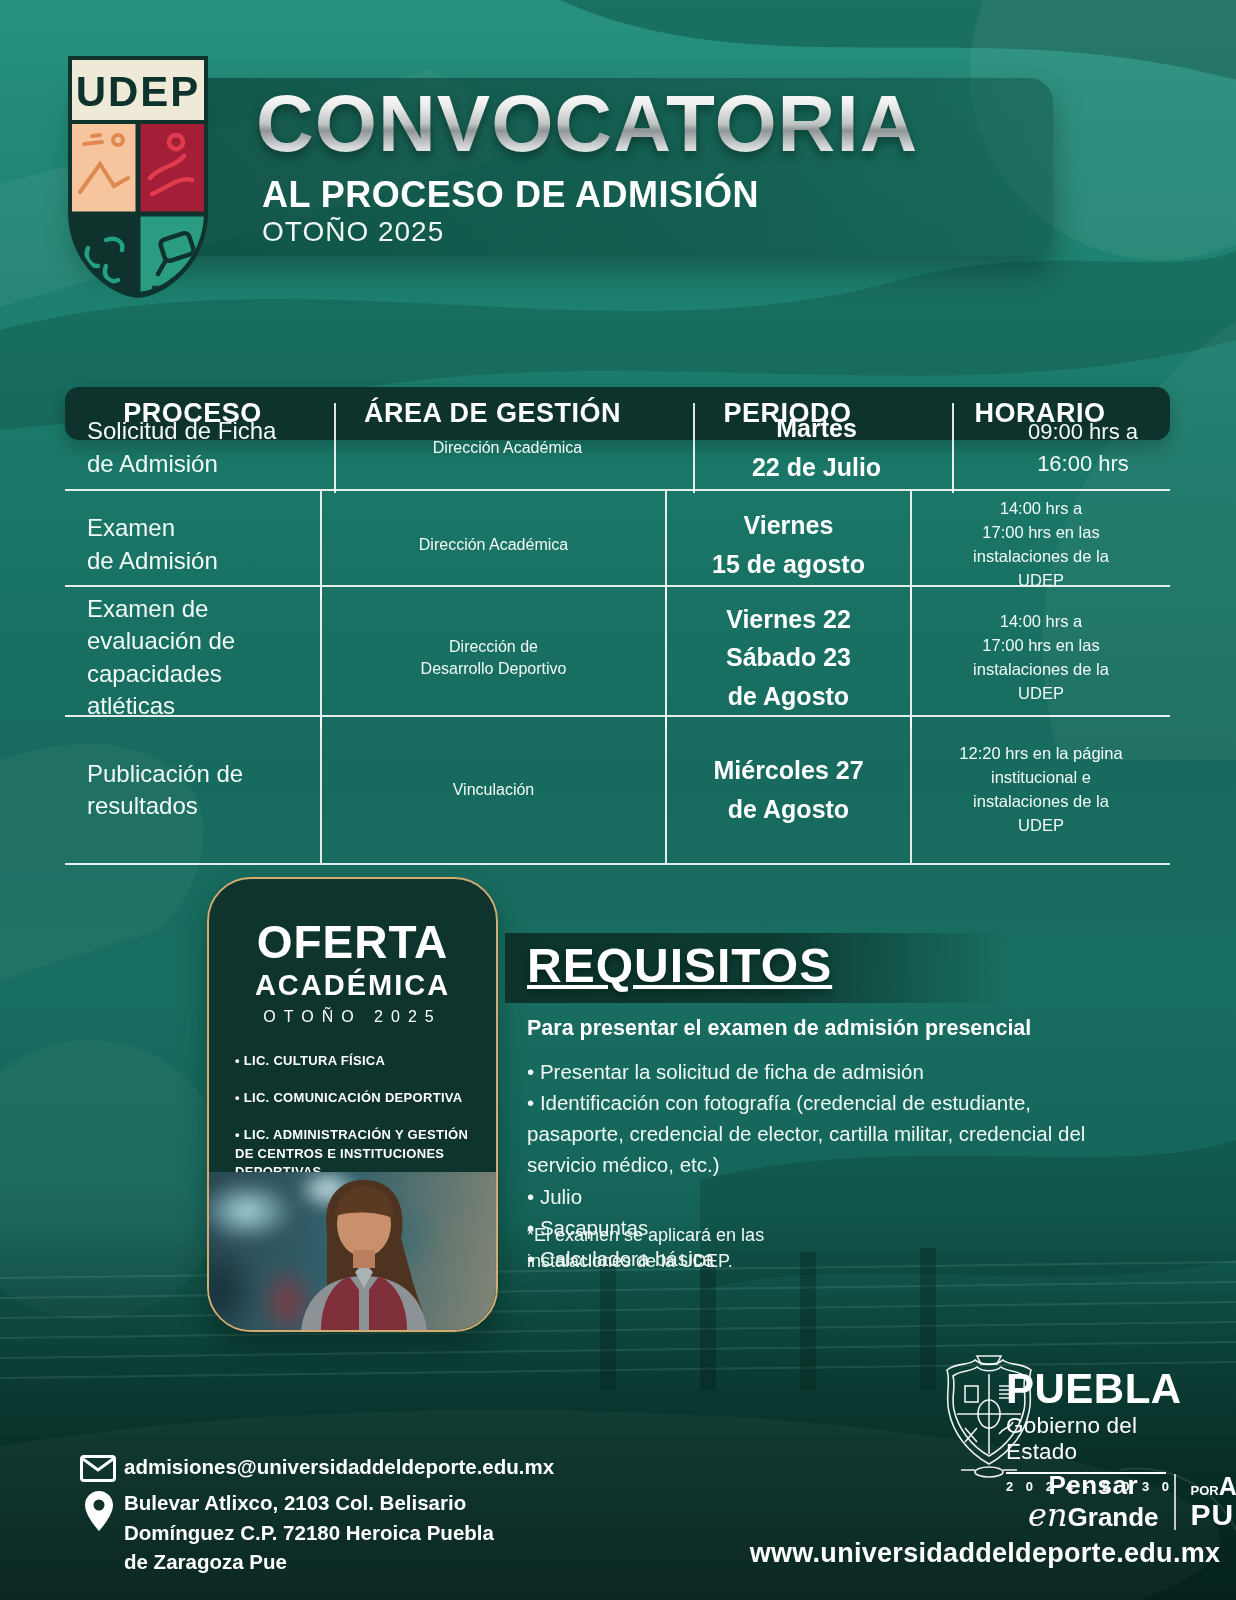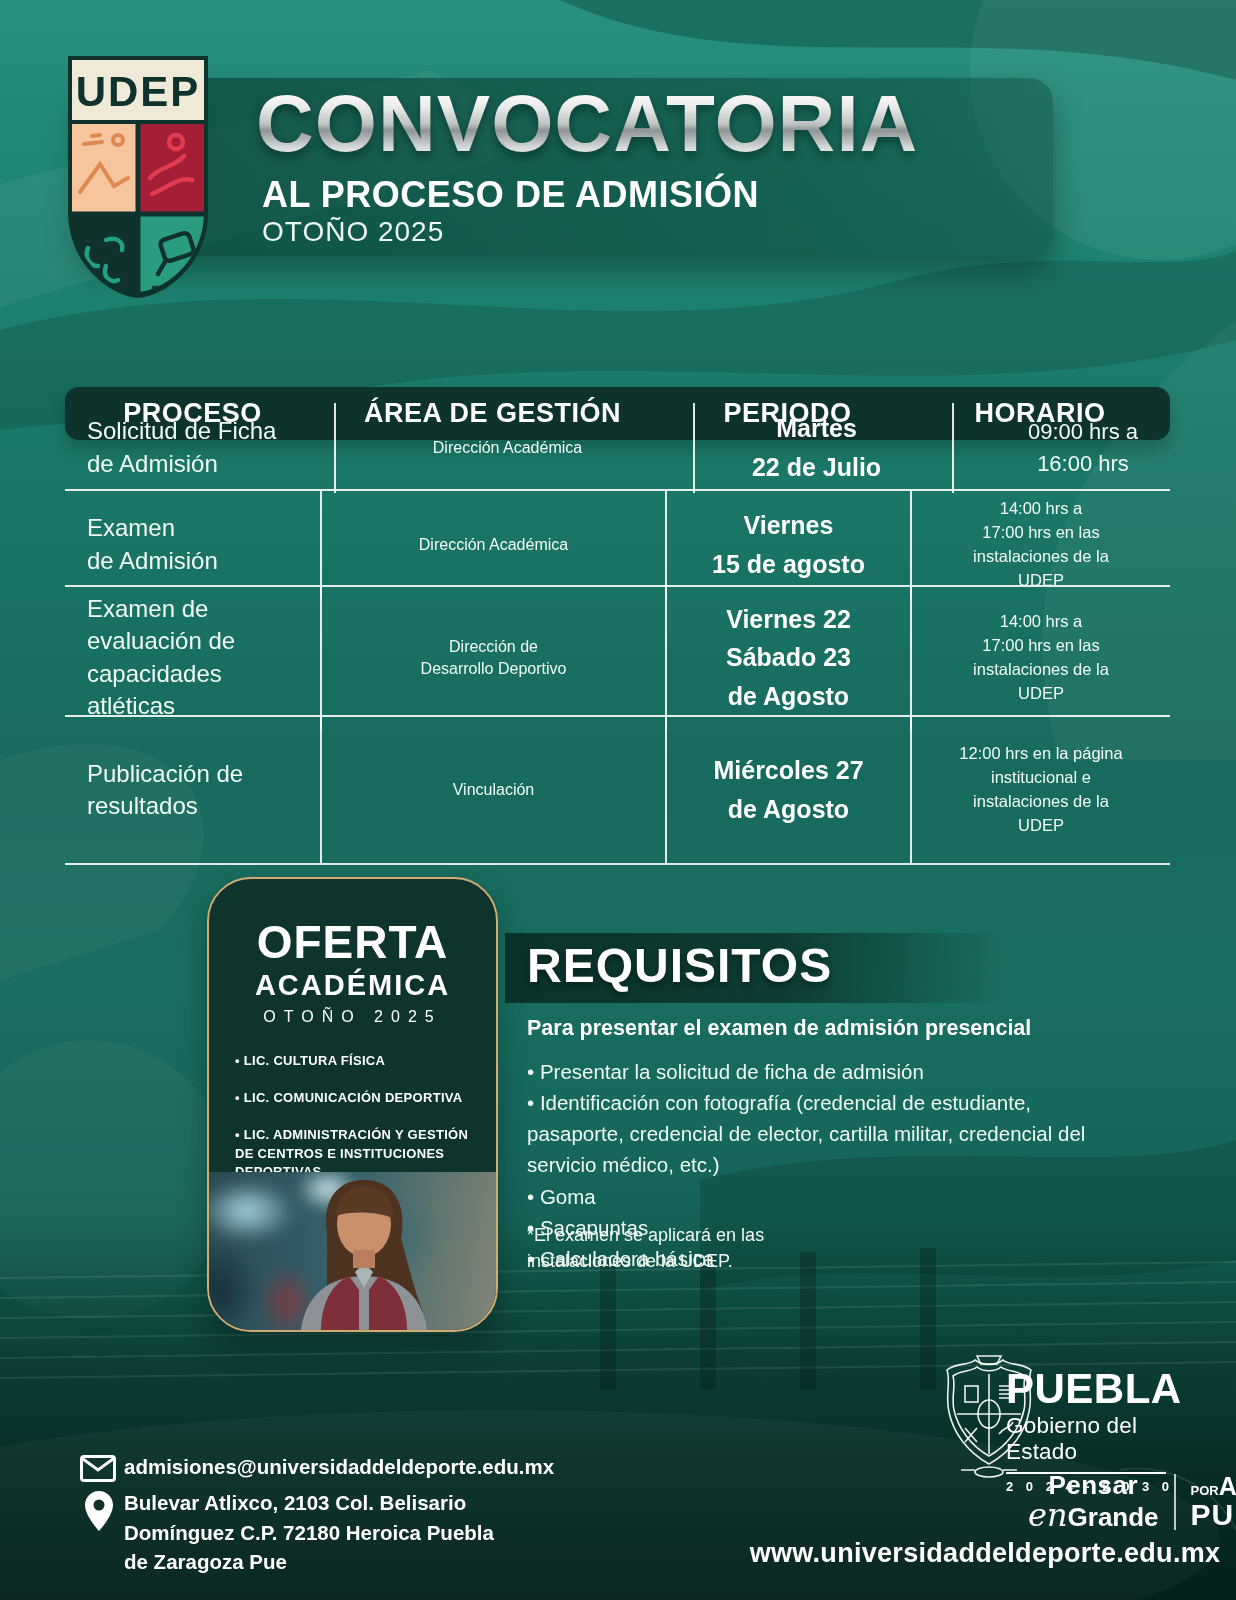--- a/index.html
+++ b/index.html
@@ -59,21 +59,21 @@
       radial-gradient(45px 32px at 42% 16%,#d8edf2 0%,rgba(216,237,242,0) 70%),
       radial-gradient(55px 65px at 7% 72%,#16303a 0%,rgba(22,48,58,0) 75%),
       radial-gradient(42px 55px at 29% 78%,#7e3b44 0%,rgba(126,59,68,0) 70%),
       radial-gradient(90px 65px at 58% 42%,#3c6a74 0%,rgba(60,106,116,0) 75%),
       linear-gradient(100deg,#28464f 0%,#33606b 45%,#5e7570 72%,#8a8877 100%);}
 
   
   .req-band{left:505px;top:933px;width:500px;height:70px;
     background:linear-gradient(90deg,#0b332b 0%,rgba(11,51,43,.85) 55%,rgba(11,51,43,0) 100%);}
   .req-title{left:527px;top:938px;font-size:48px;font-weight:800;color:#fff;letter-spacing:1px;
-    text-shadow:0 4px 6px rgba(0,18,14,.5);}
+    text-shadow:0 4px 6px rgba(0,18,14,.5);text-decoration:underline;}
   .req-sub{left:527px;top:1016px;font-size:21.5px;font-weight:700;color:#fff;}
   .req-list{left:527px;top:1056px;width:580px;font-size:20.5px;line-height:1.52;color:#f0f8f4;}
   .req-item::before{content:"•  ";}
   .req-note{left:527px;top:1222px;font-size:18px;line-height:1.45;color:#f0f8f4;white-space:pre-line;}
 
   
   .f-email-ic{left:80px;top:1455px;}
   .f-email{left:124px;top:1455px;font-size:20.5px;font-weight:700;color:#fff;}
   .f-pin-ic{left:84px;top:1490px;}
   .f-addr{left:124px;top:1488px;font-size:20.5px;font-weight:700;color:#fff;line-height:1.45;white-space:pre-line;}
@@ -225,21 +225,21 @@
 17:00 hrs en las
 instalaciones de la
 UDEP</div>
     </div>
     <div class="trow r4">
       <div class="cell c-proceso">Publicación de
 resultados</div>
       <div class="cell c-area">Vinculación</div>
       <div class="cell c-periodo">Miércoles 27
 de Agosto</div>
-      <div class="cell c-horario sm">12:00 hrs en la página
+      <div class="cell c-horario sm">12:20 hrs en la página
 institucional e
 instalaciones de la
 UDEP</div>
     </div>
   </div>
 
   <div class="abs oferta">
     <div class="of-t1">OFERTA</div>
     <div class="of-t2">ACADÉMICA</div>
     <div class="of-term">OTOÑO 2025</div>
@@ -262,21 +262,21 @@
       </svg>
     </div>
   </div>
 
   <div class="abs req-band"></div>
   <div class="abs req-title">REQUISITOS</div>
   <div class="abs req-sub">Para presentar el examen de admisión presencial</div>
   <div class="abs req-list">
     <div class="req-item">Presentar la solicitud de ficha de admisión</div>
     <div class="req-item">Identificación con fotografía (credencial de estudiante, pasaporte, credencial de elector, cartilla militar, credencial del servicio médico, etc.)</div>
-    <div class="req-item">Goma</div>
+    <div class="req-item">Julio</div>
     <div class="req-item">Sacapuntas</div>
     <div class="req-item">Calculadora básica</div>
   </div>
   <div class="abs req-note">*El examen se aplicará en las
 instalaciones de la UDEP.</div>
 
   <svg class="abs f-email-ic" width="36" height="27" viewBox="0 0 36 27">
     <rect x="1.5" y="1.5" width="33" height="24" rx="2.5" fill="none" stroke="#ffffff" stroke-width="3"></rect>
     <path d="M3,4 L18,15 L33,4" fill="none" stroke="#ffffff" stroke-width="3" stroke-linecap="round"></path>
   </svg>

